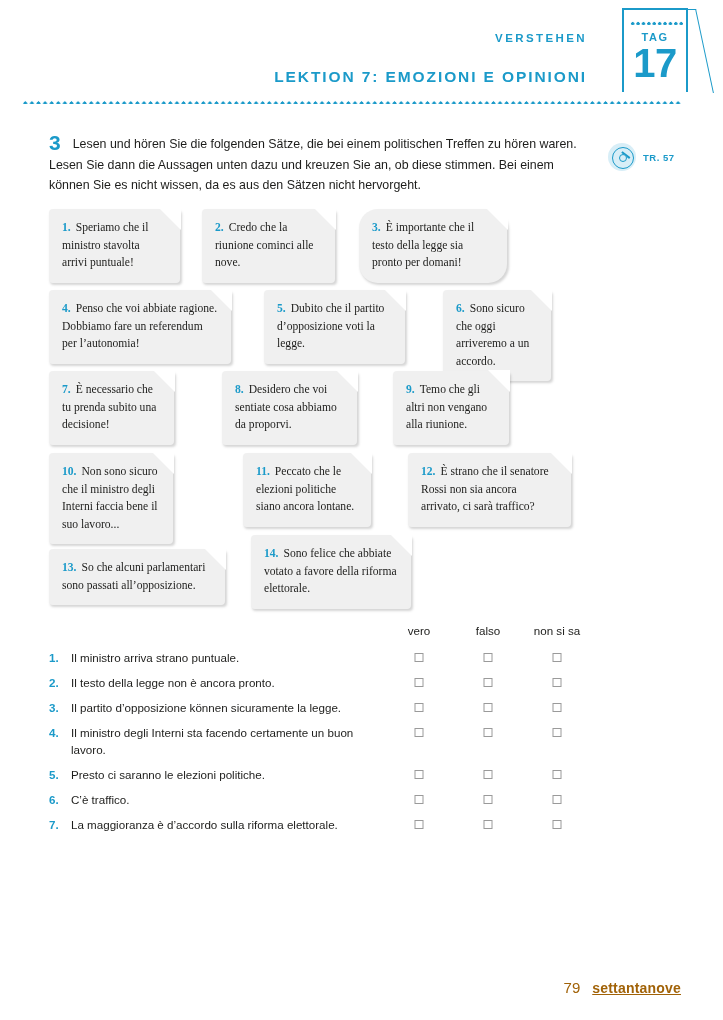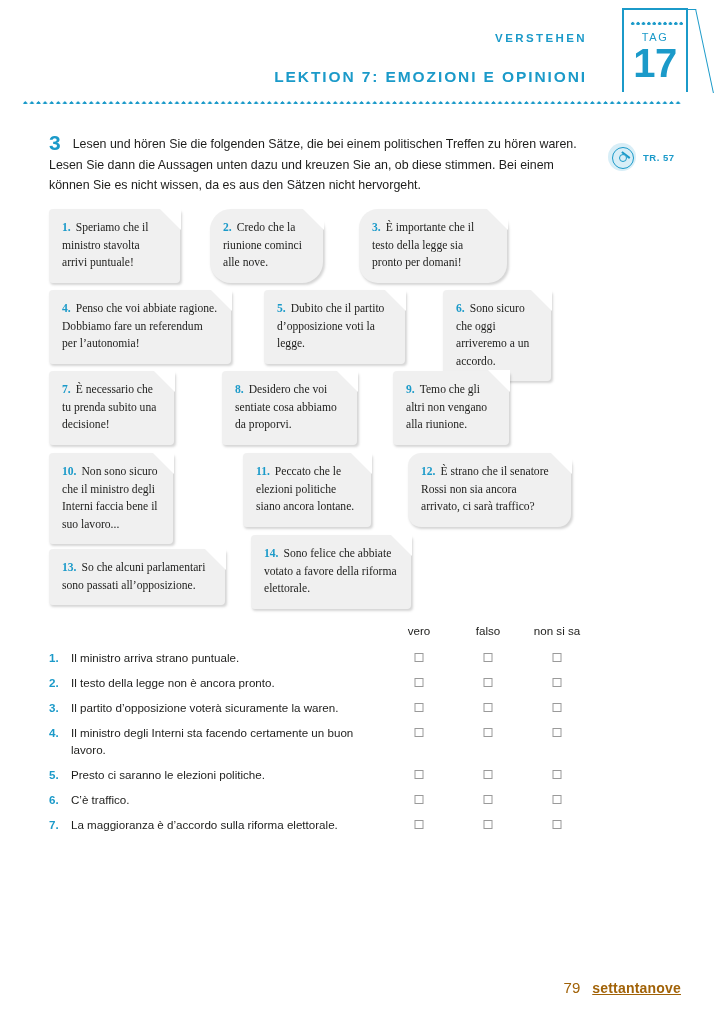--- a/index.html
+++ b/index.html
@@ -71,21 +71,21 @@
     background-image: radial-gradient(#1b9ac9 40%, transparent 42%);
     background-size: 5.4px 5.4px;
     background-repeat: repeat-x;
   }
   #cal-tag {
     position: absolute;
     left: 0; top: 21px;
     width: 100%;
     text-align: center;
     font-size: 11px;
-    font-weight: normal;
+    font-weight: bold;
     letter-spacing: 1.6px;
     color: #1b9ac9;
   }
   #cal-num {
     position: absolute;
     left: 0; top: 33px;
     width: 100%;
     text-align: center;
     font-size: 40px;
     font-weight: bold;
@@ -311,21 +311,21 @@
       </span>
     <span id="audio-label">TR. 57</span>
   </div>
 
   <div id="bubbles">
 
     <div class="bubble" style="left:49px;  top:209px; width:131px;">
       <span class="bnum">1.</span><span>Speriamo che il ministro stavolta arrivi puntuale!</span>
     </div>
 
-    <div class="bubble" style="left:210px; top:209px; width:113px;border-radius:21px;">
+    <div class="bubble" style="left:202px; top:209px; width:133px;">
       <span class="bnum">2.</span><span>Credo che la riunione cominci alle nove.</span>
     </div>
 
     <div class="bubble" style="left:359px; top:209px; width:148px;border-radius:19px;">
       <span class="bnum">3.</span><span>È importante che il testo della legge sia pronto per domani!</span>
     </div>
 
     <div class="bubble" style="left:49px;  top:290px; width:182px;">
       <span class="bnum">4.</span><span>Penso che voi abbiate ragione. Dobbiamo fare un referendum per l’autonomia!</span>
     </div>
@@ -351,21 +351,21 @@
     </div>
 
     <div class="bubble" style="left:49px;  top:453px; width:124px;">
       <span class="bnum">10.</span><span>Non sono sicuro che il ministro degli Interni faccia bene il suo lavoro...</span>
     </div>
 
     <div class="bubble" style="left:243px; top:453px; width:128px;">
       <span class="bnum">11.</span><span>Peccato che le elezioni politiche siano ancora lontane.</span>
     </div>
 
-    <div class="bubble" style="left:408px; top:453px; width:163px;border-radius:13px;">
+    <div class="bubble" style="left:408px; top:453px; width:163px;">
       <span class="bnum">12.</span><span>È strano che il senatore Rossi non sia ancora arrivato, ci sarà traffico?</span>
     </div>
 
     <div class="bubble" style="left:49px;  top:549px; width:176px;">
       <span class="bnum">13.</span><span>So che alcuni parlamentari sono passati all’opposizione.</span>
     </div>
 
     <div class="bubble" style="left:251px; top:535px; width:160px;">
       <span class="bnum">14.</span><span>Sono felice che abbiate votato a favore della riforma elettorale.</span>
     </div>
@@ -394,21 +394,21 @@
         <span class="atext">Il testo della legge non è ancora pronto.</span>
       </div>
       <span class="cbox" style="left:370px; top:4px;"></span>
       <span class="cbox" style="left:439px; top:4px;"></span>
       <span class="cbox" style="left:508px; top:4px;"></span>
     </div>
 
     <div class="arow" style="height:25px;">
       <div class="arow-inner">
         <span class="anum">3.</span>
-        <span class="atext">Il partito d’opposizione voterà sicuramente la waren.</span>
+        <span class="atext">Il partito d’opposizione können sicuramente la legge.</span>
       </div>
       <span class="cbox" style="left:370px; top:4px;"></span>
       <span class="cbox" style="left:439px; top:4px;"></span>
       <span class="cbox" style="left:508px; top:4px;"></span>
     </div>
 
     <div class="arow" style="height:42px;">
       <div class="arow-inner">
         <span class="anum">4.</span>
         <span class="atext" style="max-width:300px;">Il ministro degli Interni sta facendo certamente un buon lavoro.</span>

